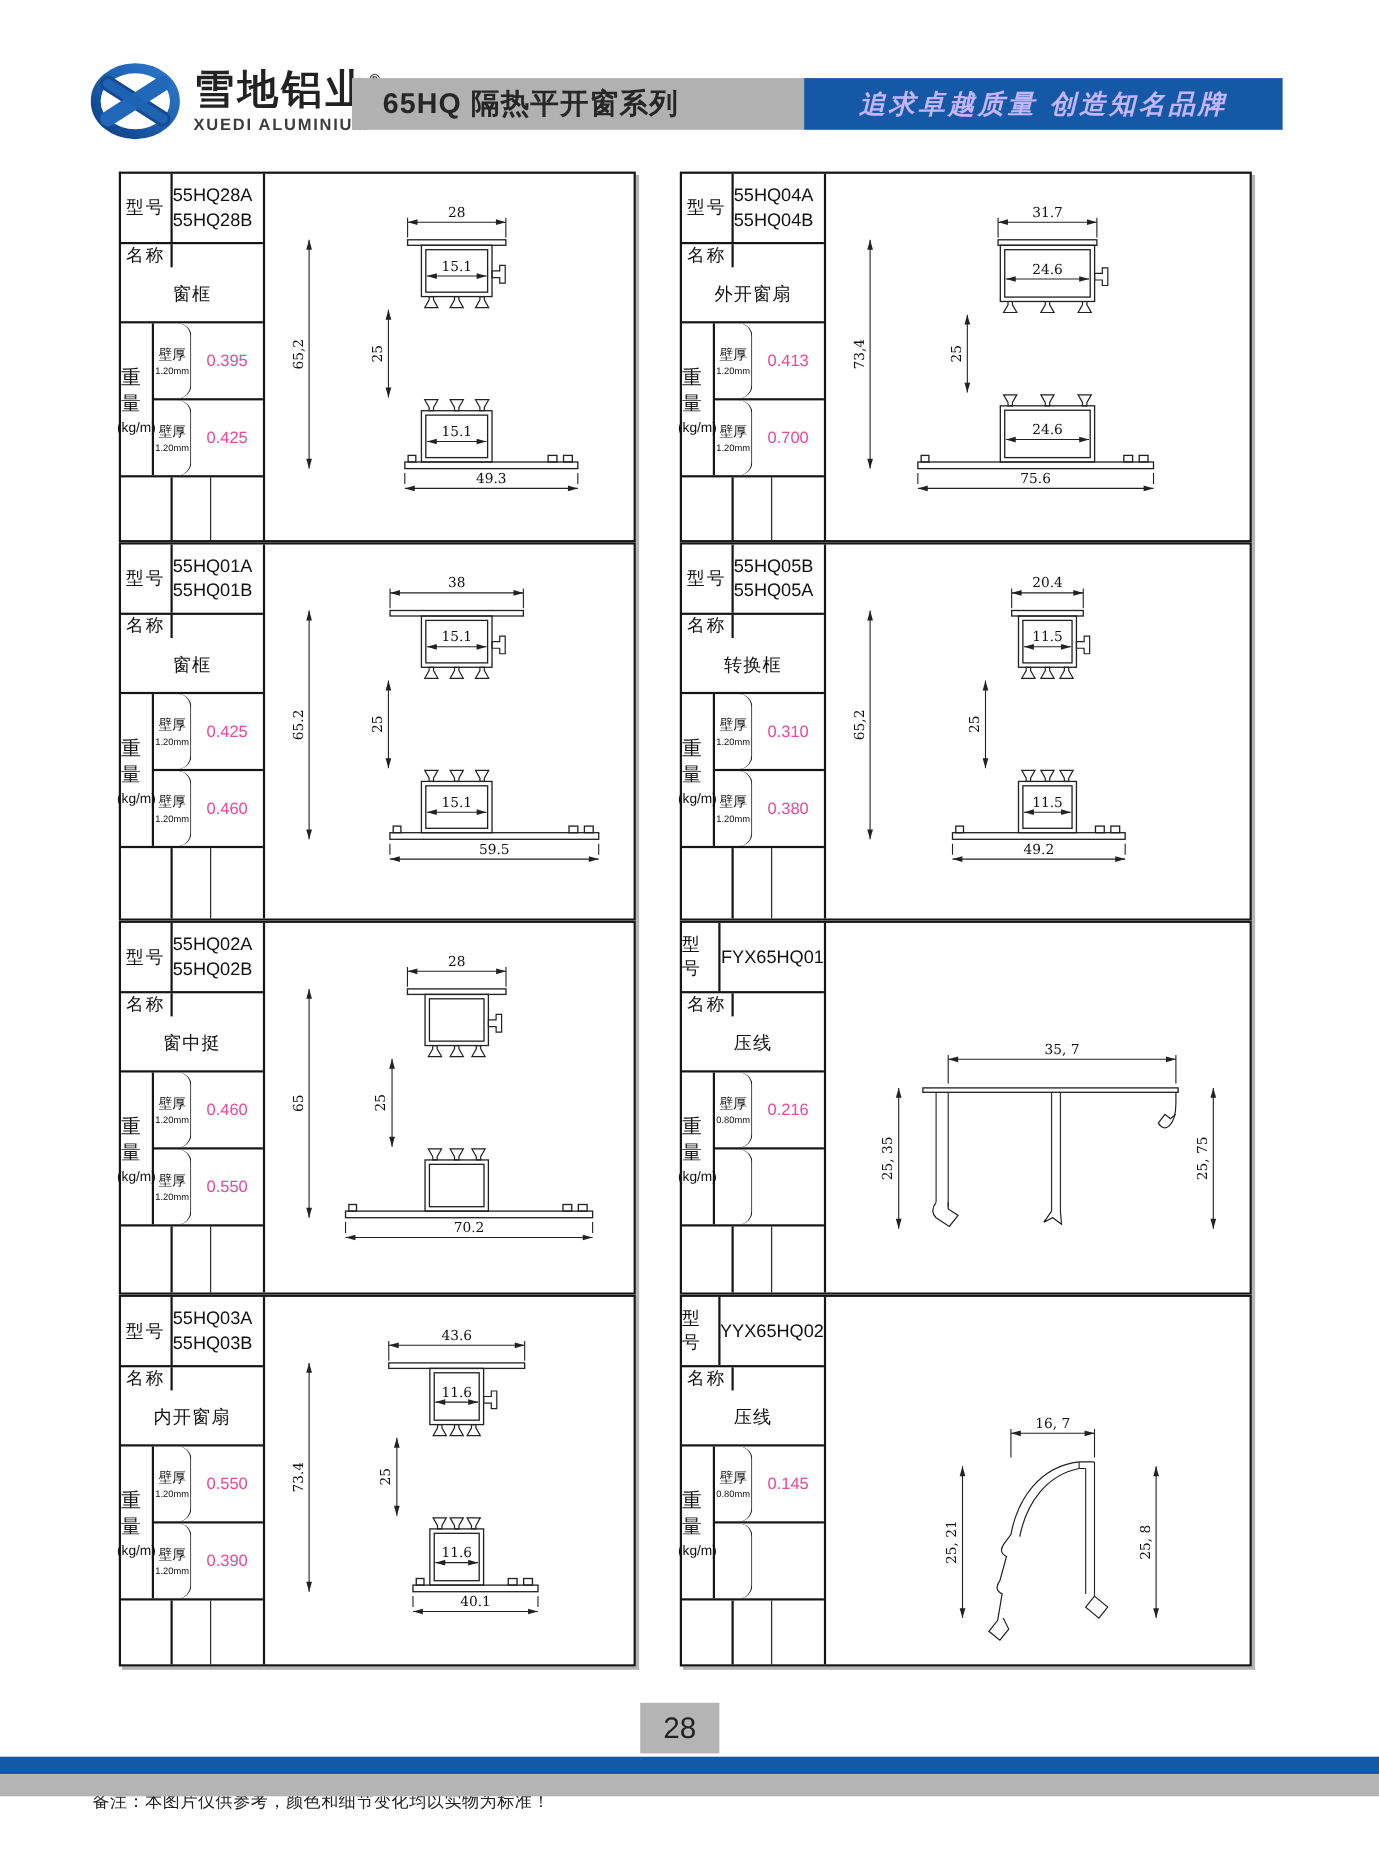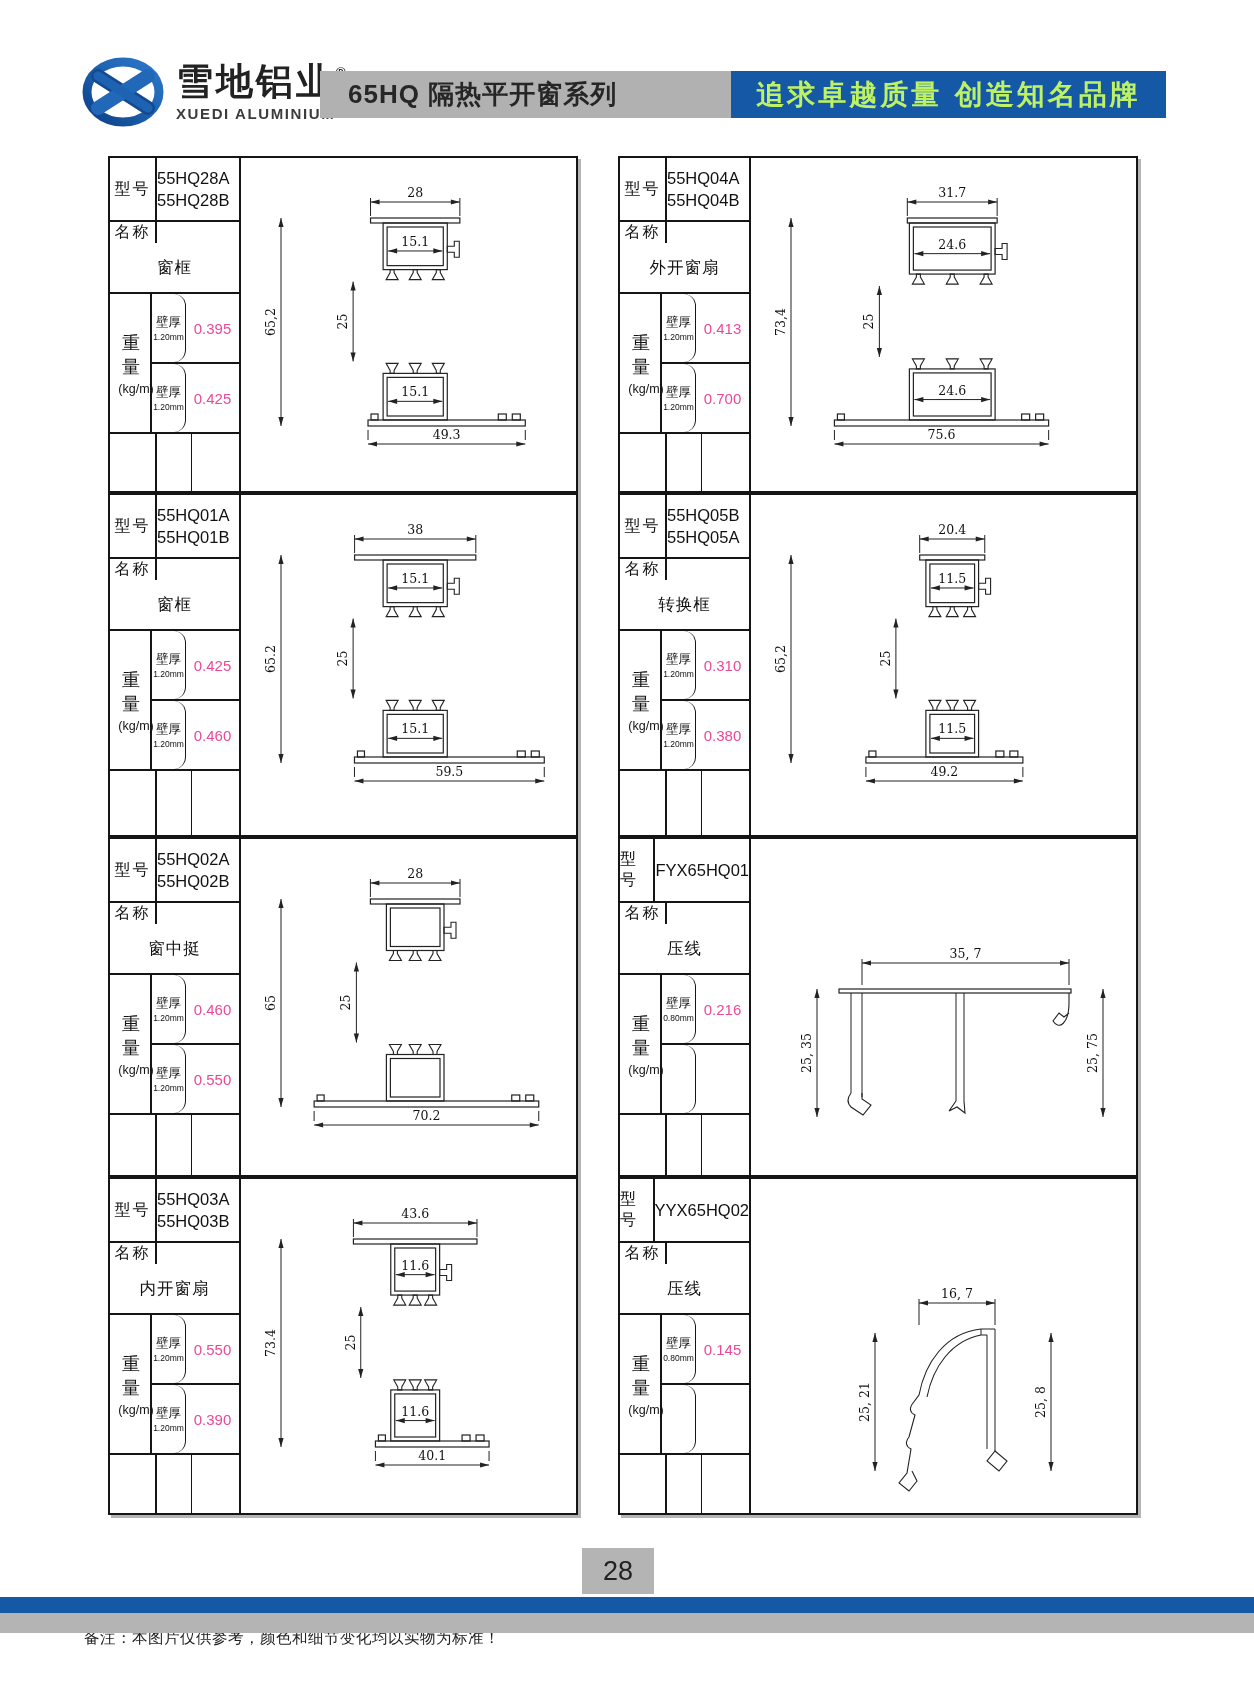--- a/index.html
+++ b/index.html
@@ -10,41 +10,41 @@
   
   .logo{position:absolute;left:82px;top:56px;display:flex;align-items:center;gap:12px;}
   .logo-text .cn{font-size:37px;font-weight:bold;letter-spacing:3px;line-height:1;color:#222;}
   .logo-text .cn sup{font-size:13px;vertical-align:18px;}
   .logo-text .en{font-size:15px;font-weight:bold;color:#3c3c3c;letter-spacing:1.6px;margin-top:5px;}
   .titlebar{position:absolute;left:320px;top:71px;width:411px;height:47px;background:#b1b1b1;
             display:flex;align-items:center;padding-left:28px;box-sizing:border-box;}
   .titlebar span{font-size:26px;font-weight:600;color:#262626;letter-spacing:1px;}
   .sloganbar{position:absolute;left:731px;top:71px;width:435px;height:47px;background:#1458a6;
              display:flex;align-items:center;justify-content:center;}
-  .sloganbar span{font-size:28px;font-weight:bold;color:#bef264;
+  .sloganbar span{font-size:24px;font-weight:bold;font-style:italic;color:#c4b5fd;
                   font-family:"DejaVu Serif",serif;letter-spacing:3px;white-space:nowrap;}
 
   
   .cell{position:absolute;border:2px solid #151515;background:#fff;box-sizing:border-box;
         box-shadow:3px 3px 0 rgba(90,90,90,.45);}
   .itable{position:absolute;left:0;top:0;bottom:0;width:129px;border-right:2px solid #151515;
           display:flex;flex-direction:column;}
   .ir{display:flex;border-bottom:2px solid #151515;}
   .lab{width:47px;border-right:2px solid #151515;display:flex;flex-direction:column;
        align-items:center;justify-content:center;box-sizing:border-box;}
   .lab .t{font-size:16px;letter-spacing:2px;color:#111;}
   .r-model{height:62px;}
   .models{flex:1;display:flex;flex-direction:column;align-items:flex-start;justify-content:center;}
   .models div{font-size:16.5px;line-height:1.35;color:#111;}
   .r-name{height:70px;flex-direction:column;}
   .nameval{flex:1;display:flex;align-items:center;justify-content:center;
            font-size:16.5px;letter-spacing:1px;color:#111;}
   .r-w{height:138px;display:flex;}
   .wlab{width:30px;border-right:2px solid #151515;display:flex;flex-direction:column;
-        align-items:center;justify-content:center;box-sizing:border-box;margin-left:12px;}
+        align-items:center;justify-content:center;box-sizing:border-box;}
   .wlab .w1{font-size:18px;letter-spacing:3px;color:#111;}
   .wlab .w2{font-size:12.5px;margin-top:3px;color:#111;}
   .wrows{flex:1;display:flex;flex-direction:column;}
   .wrow{flex:1;display:flex;border-bottom:2px solid #151515;}
   .wrow:last-child{border-bottom:none;}
   .wall{width:34px;border-right:1.6px solid #151515;display:flex;flex-direction:column;
         align-items:center;justify-content:center;box-sizing:border-box;border-radius:12px;}
   .wall .t{font-size:12.5px;color:#111;}
   .wall .m{font-size:8.5px;color:#111;margin-top:1px;}
   .wv{flex:1;display:flex;align-items:center;justify-content:center;font-size:15px;color:#ec4899;}

